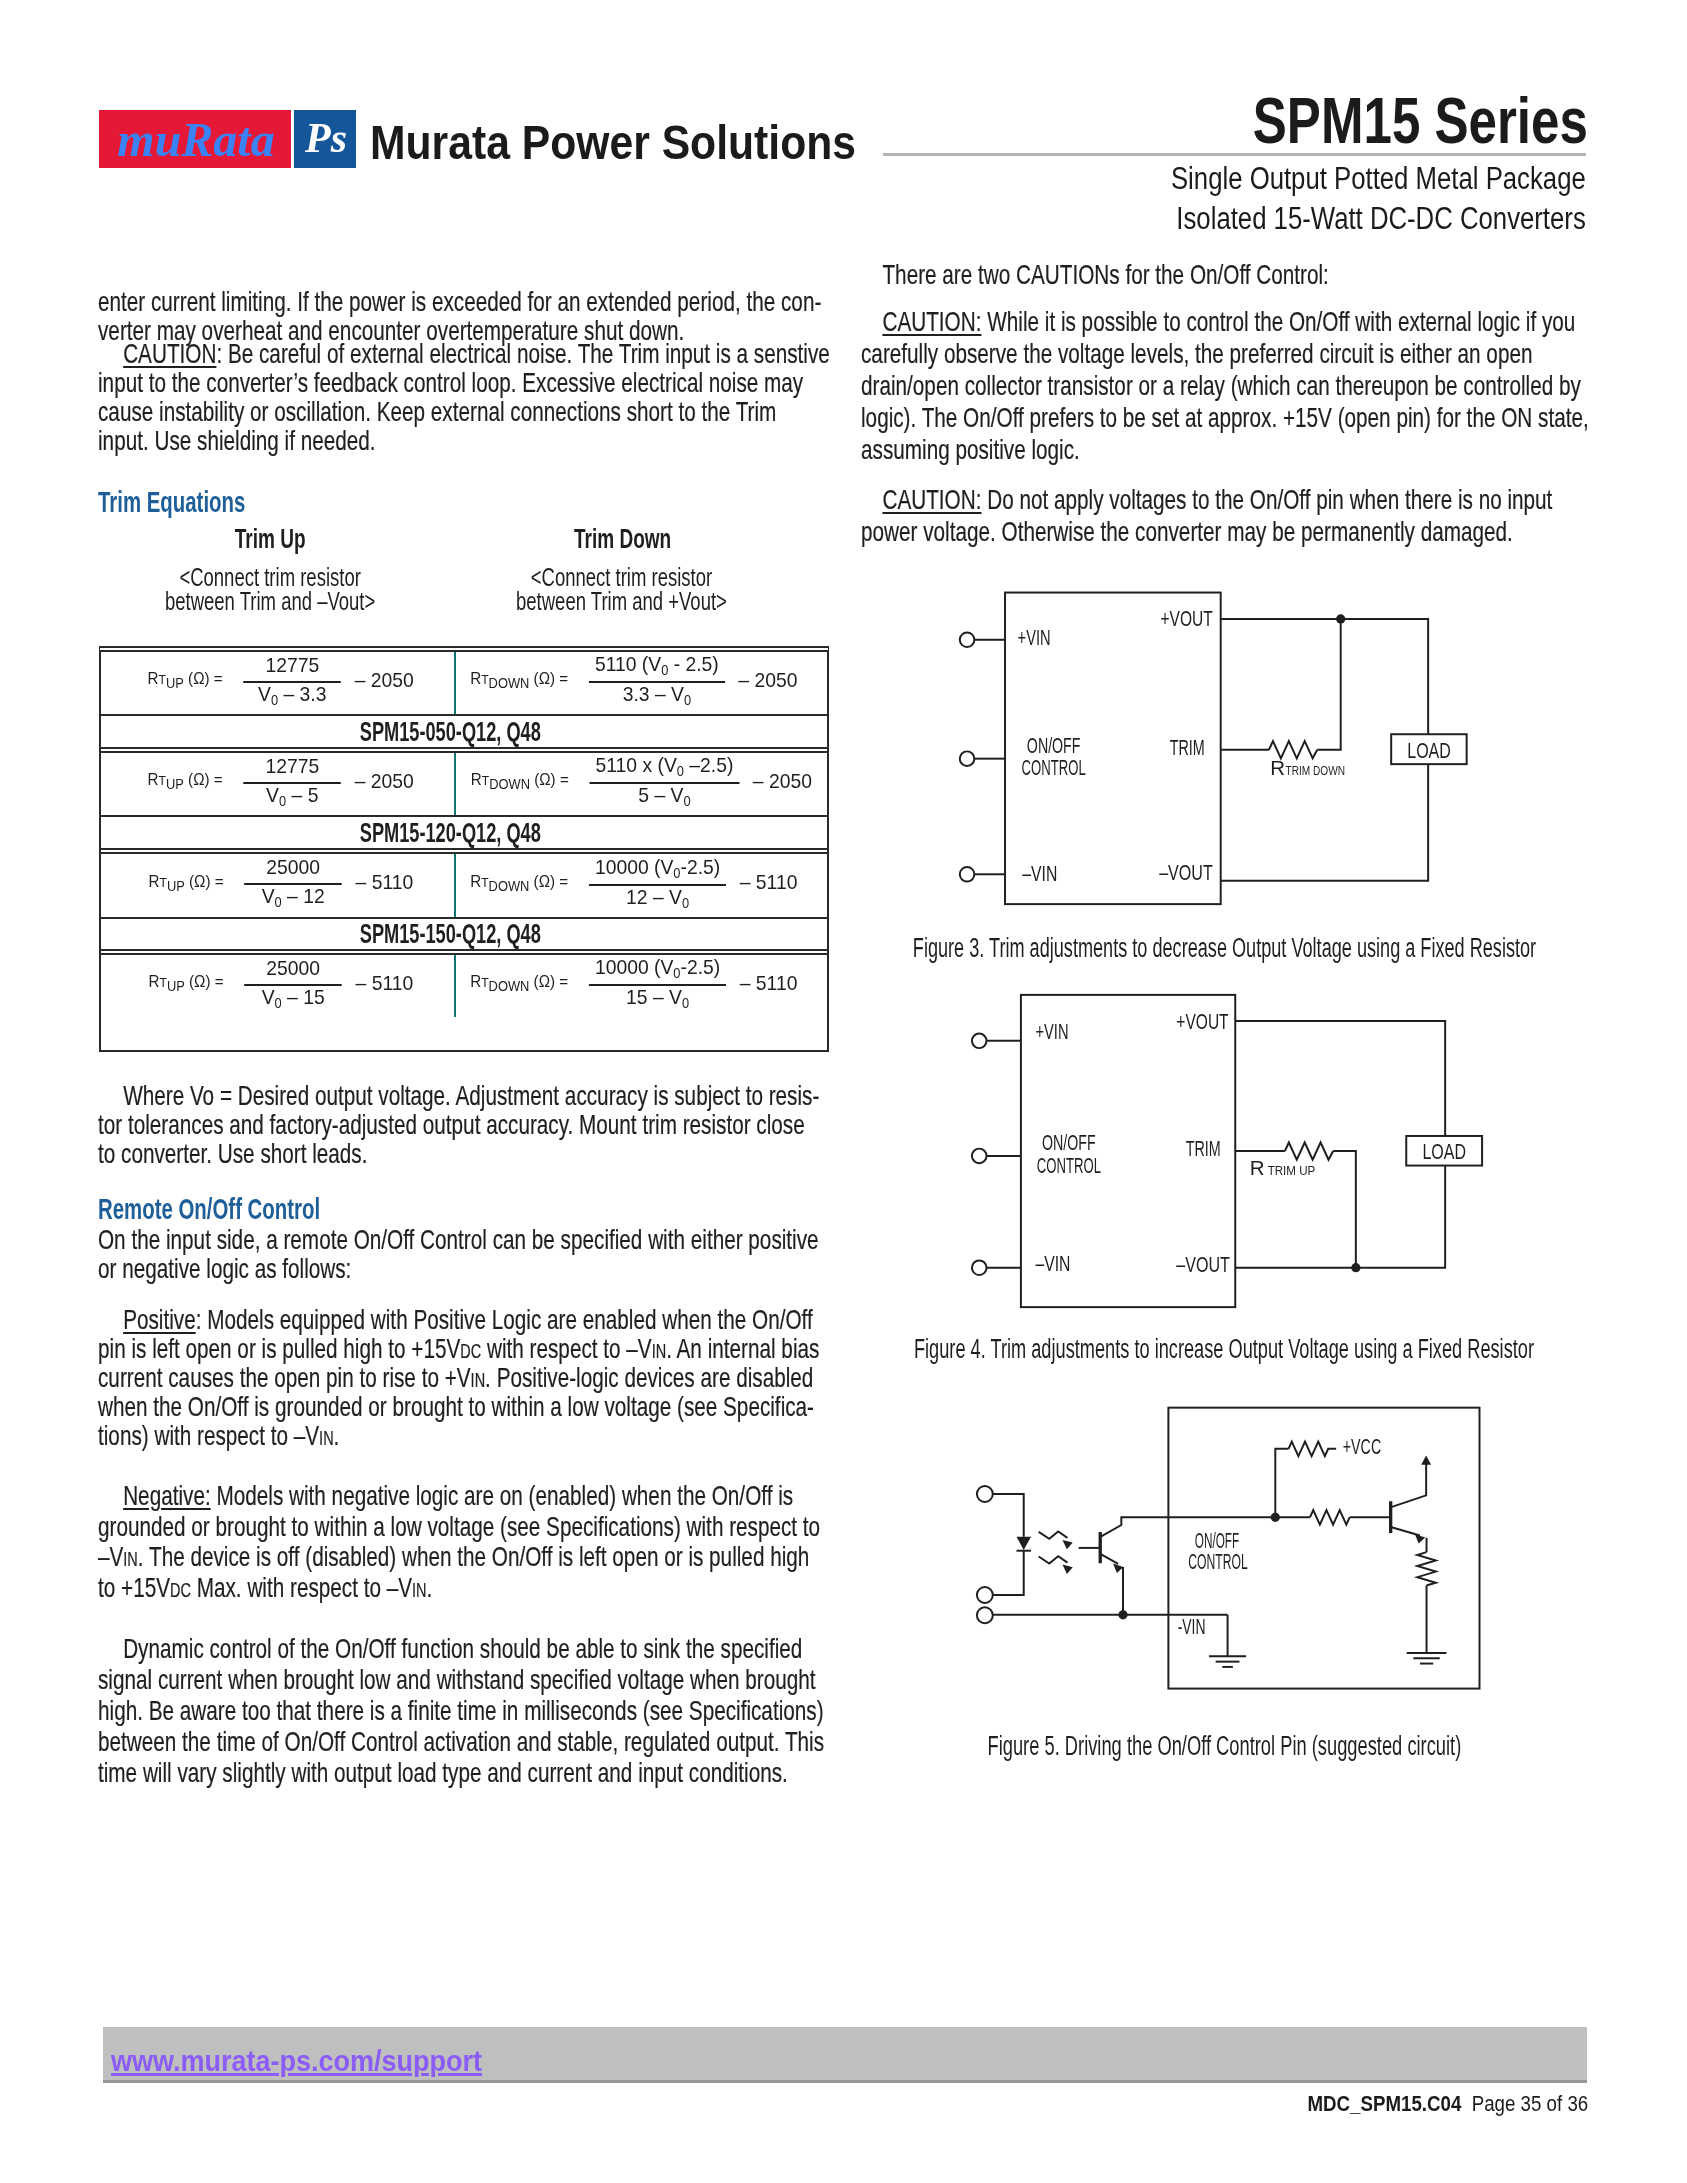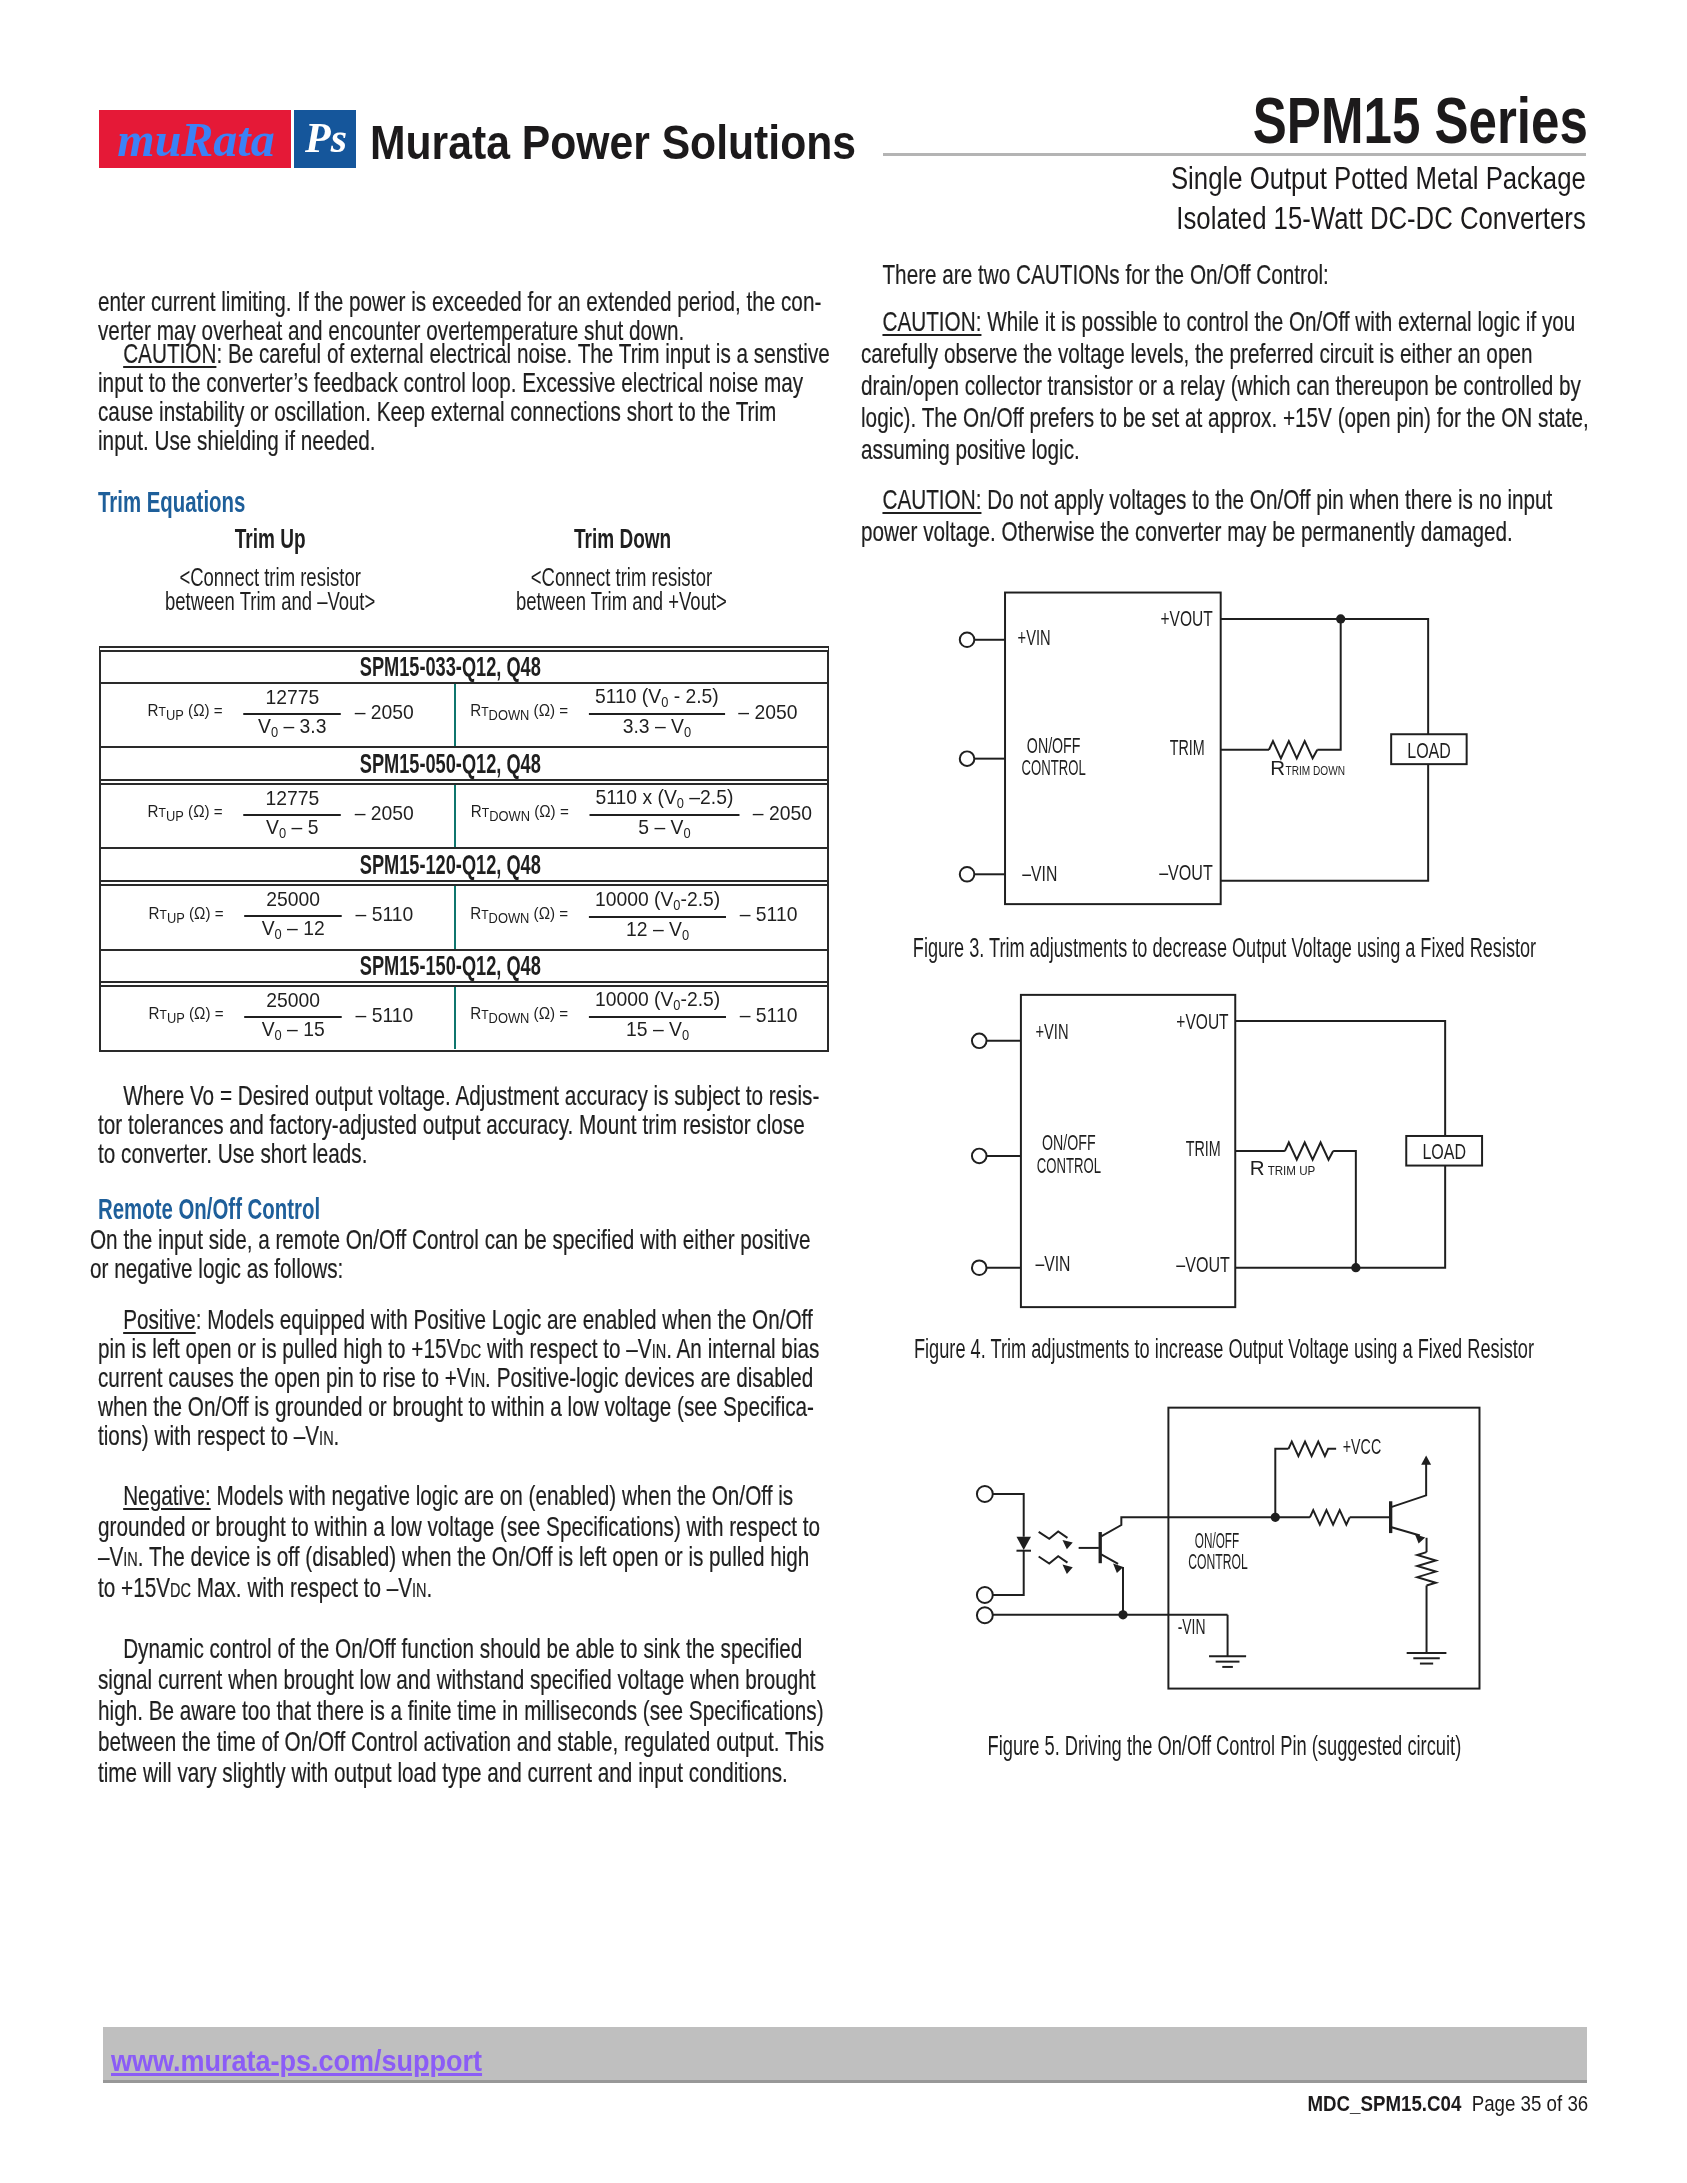--- a/index.html
+++ b/index.html
@@ -60,23 +60,20 @@
     <span class="cxc" style="display:inline-block; transform:scaleX(0.68);">Trim Down</span>
   </div>
 <div class="abs" style="left:131px; top:565px; width:278px; display:flex; justify-content:center; font-size:25px; line-height:24px;">
     <span class="cxc" style="display:inline-block;">&lt;Connect trim resistor<br>between Trim and –Vout&gt;</span>
   </div>
 <div class="abs" style="left:482px; top:565px; width:278px; display:flex; justify-content:center; font-size:25px; line-height:24px;">
     <span class="cxc" style="display:inline-block;">&lt;Connect trim resistor<br>between Trim and +Vout&gt;</span>
   </div>
 
 <div id="eqtable" class="abs" style="left:99px; top:646px; width:730px; height:406px; border:2px solid #2a2a2a; border-top:6px double #2a2a2a;">
-  <div class="thead" style="height:32px; border-bottom:2px solid #2a2a2a;">
-      <span>SPM15-033-Q12, Q48</span>
-    </div>
   <div class="trow">
     <div class="tcell tc1">
         <span class="eq">
           <span class="rlbl">R<span class="rt">T</span><sub>UP</sub> (Ω) =</span>
           <span class="frac">
             <span class="num" style="padding:0 24px 4px;">12775</span>
             <span class="den">V<sub>0</sub> – 3.3</span>
           </span>
           <span class="tail">– 2050</span>
         </span>
@@ -166,21 +163,21 @@
           <span class="tail">– 5110</span>
         </span>
       </div>
   </div>
 </div>
 
 <div class="abs p" style="left:98px; top:1081px;"><span class="cx" style="display:inline-block; text-indent:34px;">Where Vo = Desired output voltage. Adjustment accuracy is subject to resis-<br>tor tolerances and factory-adjusted output accuracy. Mount trim resistor close<br>to converter. Use short leads.</span></div>
 
 <div class="abs blue" style="left:98px; top:1192px; font-size:30px;"><span class="cx" style="display:inline-block; transform:scaleX(0.68);">Remote On/Off Control</span></div>
 
-<div class="abs p" style="left:90px; top:1225px;text-decoration:underline;"><span class="cx" style="display:inline-block;">On the input side, a remote On/Off Control can be specified with either positive<br>or negative logic as follows:</span></div>
+<div class="abs p" style="left:98px; top:1225px;text-decoration:underline;"><span class="cx" style="display:inline-block;">On the input side, a remote On/Off Control can be specified with either positive<br>or negative logic as follows:</span></div>
 
 <div class="abs p" style="left:98px; top:1305px;"><span class="cx" style="display:inline-block; text-indent:34px;"><u>Positive</u>: Models equipped with Positive Logic are enabled when the On/Off<br>pin is left open or is pulled high to +15V<span class="sc">DC</span> with respect to –V<span class="sc">IN</span>. An internal bias<br>current causes the open pin to rise to +V<span class="sc">IN</span>. Positive-logic devices are disabled<br>when the On/Off is grounded or brought to within a low voltage (see Specifica-<br>tions) with respect to –V<span class="sc">IN</span>.</span></div>
 
 <div class="abs p" style="left:98px; top:1481px; line-height:30.5px;"><span class="cx" style="display:inline-block; text-indent:34px;"><u>Negative:</u> Models with negative logic are on (enabled) when the On/Off is<br>grounded or brought to within a low voltage (see Specifications) with respect to<br>–V<span class="sc">IN</span>. The device is off (disabled) when the On/Off is left open or is pulled high<br>to +15V<span class="sc">DC</span> Max. with respect to –V<span class="sc">IN</span>.</span></div>
 
 <div class="abs p" style="left:98px; top:1633px; line-height:31px;"><span class="cx" style="display:inline-block; text-indent:34px;">Dynamic control of the On/Off function should be able to sink the specified<br>signal current when brought low and withstand specified voltage when brought<br>high. Be aware too that there is a finite time in milliseconds (see Specifications)<br>between the time of On/Off Control activation and stable, regulated output. This<br>time will vary slightly with output load type and current and input conditions.</span></div>
 
 <div class="abs pr" style="left:861px; top:259px;"><span class="cx" style="display:inline-block; text-indent:29px;">There are two CAUTIONs for the On/Off Control:</span></div>
 
 <div class="abs pr" style="left:861px; top:306px;"><span class="cx" style="display:inline-block; text-indent:29px;"><u>CAUTION:</u> While it is possible to control the On/Off with external logic if you<br>carefully observe the voltage levels, the preferred circuit is either an open<br>drain/open collector transistor or a relay (which can thereupon be controlled by<br>logic). The On/Off prefers to be set at approx. +15V (open pin) for the ON state,<br>assuming positive logic.</span></div>

